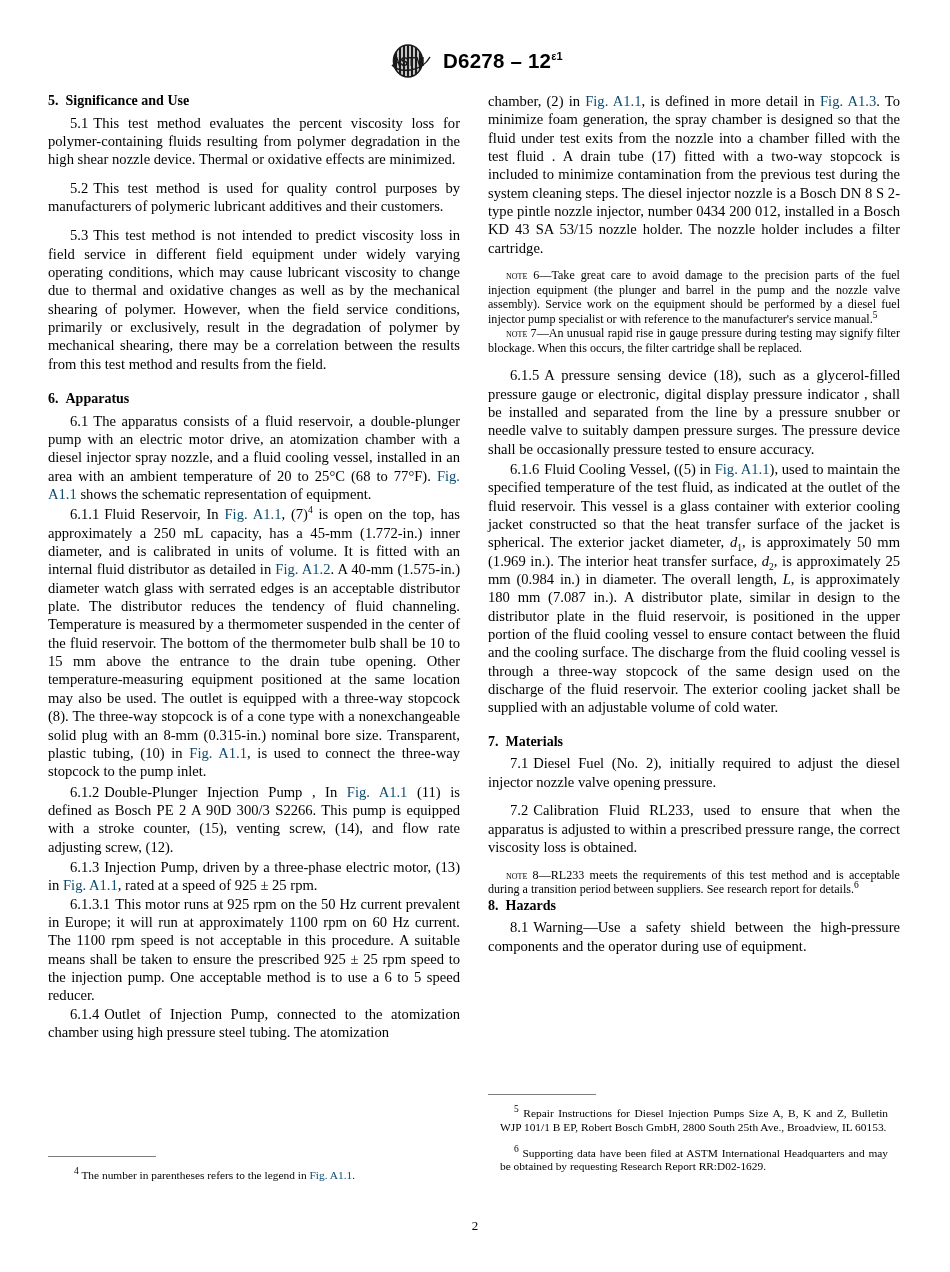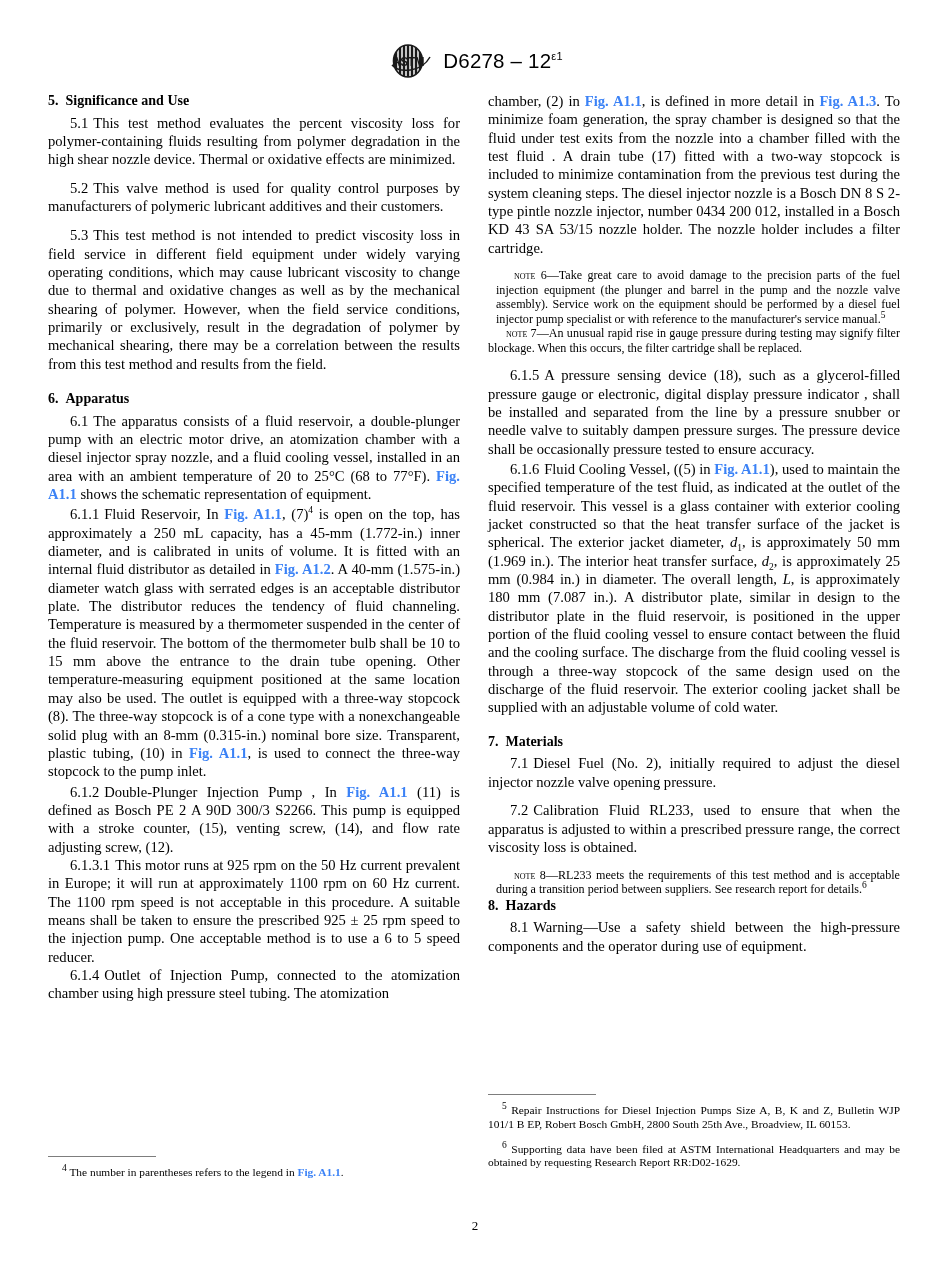--- a/index.html
+++ b/index.html
@@ -32,21 +32,21 @@
     gap: 10px;
   }
   .astm-logo {
     display: inline-block;
     width: 46px;
     height: 34px;
     flex: none;
   }
   .doc-id {
     font-family: "Liberation Sans", "DejaVu Sans", sans-serif;
-    font-weight: normal;
+    font-weight: bold;
     font-size: 20.5px;
     letter-spacing: 0.2px;
     white-space: nowrap;
   }
   .doc-id sup {
     font-size: 11px;
     vertical-align: super;
     line-height: 0;
   }
 
@@ -83,44 +83,44 @@
   p.body.gap-s { margin-top: 2px; }
 
   p.note {
     margin: 0;
     padding: 0;
     font-size: 12.1px;
     line-height: 14.6px;
     text-indent: 18px;
     text-align: justify;
   }
-  p.note.gap { margin-top: 11px; margin-left: 8px; }
+  p.note.gap { margin-top: 11px; }
   .notelabel {
     font-variant: small-caps;
     text-transform: lowercase;
   }
   .notelabel::first-letter { text-transform: uppercase; }
 
   .lbl { }
-  .lnk { color: #3b82f6; font-weight: bold; }
+  .lnk { color: #0c4a6e; }
   .var { font-style: italic; }
   sup.fn { font-size: 9.5px; vertical-align: super; line-height: 0; }
   sub.vs { font-size: 9.5px; vertical-align: sub; line-height: 0; }
   .numsp { margin-right: 5px; margin-top: 31px; }
 
   
   .fn-block { position: absolute; width: 412px; }
   .fn-rule {
     width: 108px;
     height: 1.4px;
     background: #7d7d7d;
     margin: 0 0 9px 0;
   }
   p.fn-text {
-    margin: 0;
+    margin: 12px;
     padding: 0;
     font-size: 11.4px;
     line-height: 13.6px;
     text-indent: 14px;
     text-align: justify;
   }
   p.fn-text.gap { margin-top: 11px; }
 
   #fn-left  { left: 48px;  top: 1156px; }
   #fn-right { left: 488px; top: 1094px; }
@@ -159,32 +159,33 @@
     </span>
     <span class="doc-id"><span>D6278 – 12</span><sup>ε1</sup></span>
   </div>
 
   <div class="col col-left">
 
     <h2 class="sec"><span class="num">5.</span><span>Significance and Use</span></h2>
 
     <p class="body"><span class="numsp">5.1</span><span>This test method evaluates the percent viscosity loss for polymer-containing fluids resulting from polymer degradation in the high shear nozzle device. Thermal or oxidative effects are minimized.</span></p>
 
-    <p class="body gap"><span class="numsp">5.2</span><span>This valve method is used for quality control purposes by manufacturers of polymeric lubricant additives and their customers.</span></p>
+    <p class="body gap"><span class="numsp">5.2</span><span>This test method is used for quality control purposes by manufacturers of polymeric lubricant additives and their customers.</span></p>
 
     <p class="body gap"><span class="numsp">5.3</span><span>This test method is not intended to predict viscosity loss in field service in different field equipment under widely varying operating conditions, which may cause lubricant viscosity to change due to thermal and oxidative changes as well as by the mechanical shearing of polymer. However, when the field service conditions, primarily or exclusively, result in the degradation of polymer by mechanical shearing, there may be a correlation between the results from this test method and results from the field.</span></p>
 
     <h2 class="sec" style="margin-top:17px"><span class="num">6.</span><span>Apparatus</span></h2>
 
     <p class="body"><span class="numsp">6.1</span><span>The apparatus consists of a fluid reservoir, a double-plunger pump with an electric motor drive, an atomization chamber with a diesel injector spray nozzle, and a fluid cooling vessel, installed in an area with an ambient temperature of 20 to 25°C (68 to 77°F). </span><span class="lnk">Fig. A1.1</span><span> shows the schematic representation of equipment.</span></p>
 
     <p class="body gap-s"><span class="numsp">6.1.1</span><span class="lbl">Fluid Reservoir,</span><span> In </span><span class="lnk">Fig. A1.1</span><span>, (7)</span><sup class="fn">4</sup><span> is open on the top, has approximately a 250 mL capacity, has a 45-mm (1.772-in.) inner diameter, and is calibrated in units of volume. It is fitted with an internal fluid distributor as detailed in </span><span class="lnk">Fig. A1.2</span><span>. A 40-mm (1.575-in.) diameter watch glass with serrated edges is an acceptable distributor plate. The distributor reduces the tendency of fluid channeling. Temperature is measured by a thermometer suspended in the center of the fluid reservoir. The bottom of the thermometer bulb shall be 10 to 15 mm above the entrance to the drain tube opening. Other temperature-measuring equipment positioned at the same location may also be used. The outlet is equipped with a three-way stopcock (8). The three-way stopcock is of a cone type with a nonexchangeable solid plug with an 8-mm (0.315-in.) nominal bore size. Transparent, plastic tubing, (10) in </span><span class="lnk">Fig. A1.1</span><span>, is used to connect the three-way stopcock to the pump inlet.</span></p>
 
     <p class="body gap-s"><span class="numsp">6.1.2</span><span class="lbl">Double-Plunger Injection Pump ,</span><span> In </span><span class="lnk">Fig. A1.1</span><span> (11) is defined as Bosch PE 2 A 90D 300/3 S2266. This pump is equipped with a stroke counter, (15), venting screw, (14), and flow rate adjusting screw, (12).</span></p>
 
+    <p class="body gap-s"><span class="numsp">6.1.3</span><span class="lbl">Injection Pump,</span><span> driven by a three-phase electric motor, (13) in </span><span class="lnk">Fig. A1.1</span><span>, rated at a speed of 925 ± 25 rpm.</span></p>
 
     <p class="body"><span class="numsp">6.1.3.1</span><span>This motor runs at 925 rpm on the 50 Hz current prevalent in Europe; it will run at approximately 1100 rpm on 60 Hz current. The 1100 rpm speed is not acceptable in this procedure. A suitable means shall be taken to ensure the prescribed 925 ± 25 rpm speed to the injection pump. One acceptable method is to use a 6 to 5 speed reducer.</span></p>
 
     <p class="body"><span class="numsp">6.1.4</span><span class="lbl">Outlet of Injection Pump,</span><span> connected to the atomization chamber using high pressure steel tubing. The atomization</span></p>
   </div>
 
   <div class="col col-right">
 
     <p class="body" style="text-indent:0"><span>chamber, (2) in </span><span class="lnk">Fig. A1.1</span><span>, is defined in more detail in </span><span class="lnk">Fig. A1.3</span><span>. To minimize foam generation, the spray chamber is designed so that the fluid under test exits from the nozzle into a chamber filled with the test fluid . A drain tube (17) fitted with a two-way stopcock is included to minimize contamination from the previous test during the system cleaning steps. The diesel injector nozzle is a Bosch DN 8 S 2-type pintle nozzle injector, number 0434 200 012, installed in a Bosch KD 43 SA 53/15 nozzle holder. The nozzle holder includes a filter cartridge.</span></p>
 

